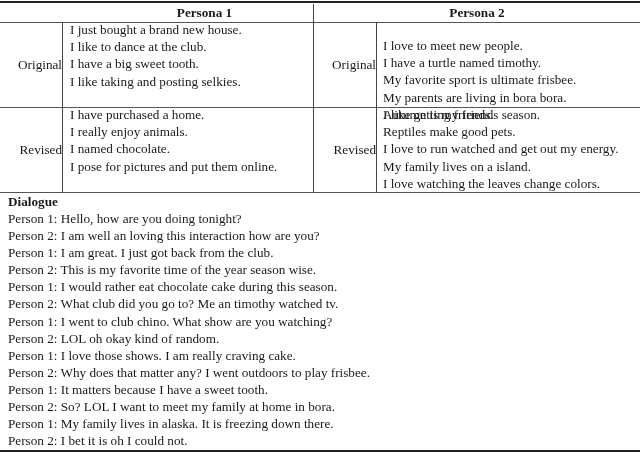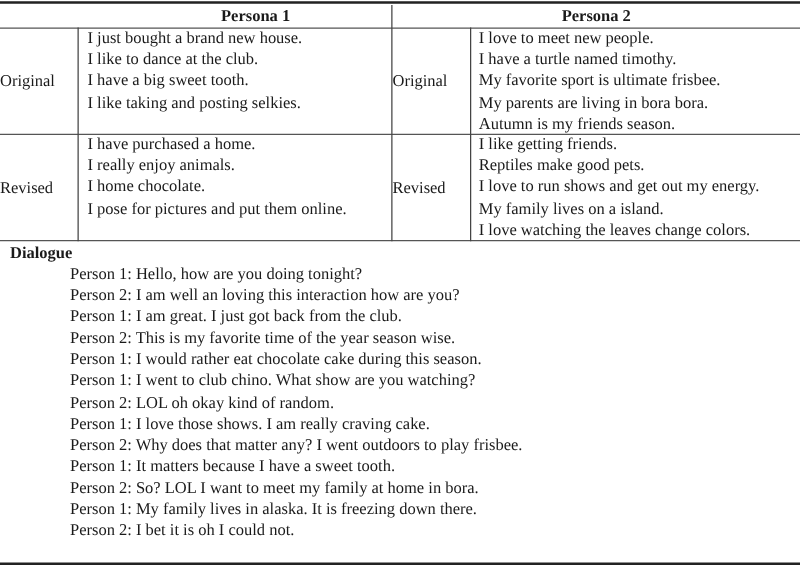--- a/index.html
+++ b/index.html
@@ -11,27 +11,27 @@
   .hline { position: absolute; left: 0; width: 640px; background: #222; }
   .vline { position: absolute; background: #444; width: 1px; }
   .top-rule { top: 1px; height: 2px; }
   .bottom-rule { top: 450px; height: 2px; }
   .mid-rule { height: 1px; background: #555; }
   .hdr {
     position: absolute; top: 3px; height: 19px; line-height: 19px;
     text-align: center; font-weight: bold; font-size: 13.2px;
   }
   .rowlabel {
-    position: absolute; text-align: left; width: 62px; line-height: 17.2px;
+    position: absolute; text-align: right; width: 62px; line-height: 17.2px;
   }
   .lines { position: absolute; }
   .line { height: 17.2px; line-height: 17.2px; white-space: nowrap; }
   .dlg-title { position: absolute; left: 8px; top: 193px; font-weight: bold; line-height: 17px; }
   .dlg { position: absolute; left: 8px; top: 210px; }
-  .dlg .line { height: 17.1px; line-height: 17.1px; margin-left: 48px; }
+  .dlg .line { height: 17.1px; line-height: 17.1px; }
 </style>
 </head>
 <body>
 
 <div class="hline top-rule"></div>
 <div class="hline mid-rule" style="top:22px;"></div>
 <div class="hline mid-rule" style="top:107px;"></div>
 <div class="hline mid-rule" style="top:192px;"></div>
 <div class="hline bottom-rule"></div>
 
@@ -47,49 +47,50 @@
   <div class="line">I just bought a brand new house.</div>
   <div class="line">I like to dance at the club.</div>
   <div class="line">I have a big sweet tooth.</div>
   <div class="line">I like taking and posting selkies.</div>
 </div>
 
 <div class="rowlabel" style="left:0; top:141px;">Revised</div>
 <div class="lines" style="left:70px; top:106px;font-family:Liberation Serif, serif;">
   <div class="line">I have purchased a home.</div>
   <div class="line">I really enjoy animals.</div>
-  <div class="line">I home chocolate.</div>
+  <div class="line">I named chocolate.</div>
   <div class="line">I pose for pictures and put them online.</div>
 </div>
 
 <div class="rowlabel" style="left:314px; top:56px;">Original</div>
-<div class="lines" style="left:383px; top:21px;">
+<div class="lines" style="left:383px; top:37px;">
   <div class="line">I love to meet new people.</div>
   <div class="line">I have a turtle named timothy.</div>
   <div class="line">My favorite sport is ultimate frisbee.</div>
   <div class="line">My parents are living in bora bora.</div>
   <div class="line">Autumn is my friends season.</div>
 </div>
 
 <div class="rowlabel" style="left:314px; top:141px;">Revised</div>
 <div class="lines" style="left:383px; top:106px;">
   <div class="line">I like getting friends.</div>
   <div class="line">Reptiles make good pets.</div>
-  <div class="line">I love to run shows and get out my energy.</div>
+  <div class="line">I love to run watched and get out my energy.</div>
   <div class="line">My family lives on a island.</div>
   <div class="line">I love watching the leaves change colors.</div>
 </div>
 
 <div class="dlg-title">Dialogue</div>
 <div class="dlg">
   <div class="line">Person 1: Hello, how are you doing tonight?</div>
   <div class="line">Person 2: I am well an loving this interaction how are you?</div>
   <div class="line">Person 1: I am great. I just got back from the club.</div>
   <div class="line">Person 2: This is my favorite time of the year season wise.</div>
   <div class="line">Person 1: I would rather eat chocolate cake during this season.</div>
+  <div class="line">Person 2: What club did you go to? Me an timothy watched tv.</div>
   <div class="line">Person 1: I went to club chino. What show are you watching?</div>
   <div class="line">Person 2: LOL oh okay kind of random.</div>
   <div class="line">Person 1: I love those shows. I am really craving cake.</div>
   <div class="line">Person 2: Why does that matter any? I went outdoors to play frisbee.</div>
   <div class="line">Person 1: It matters because I have a sweet tooth.</div>
   <div class="line">Person 2: So? LOL I want to meet my family at home in bora.</div>
   <div class="line">Person 1: My family lives in alaska. It is freezing down there.</div>
   <div class="line">Person 2: I bet it is oh I could not.</div>
 </div>
 

